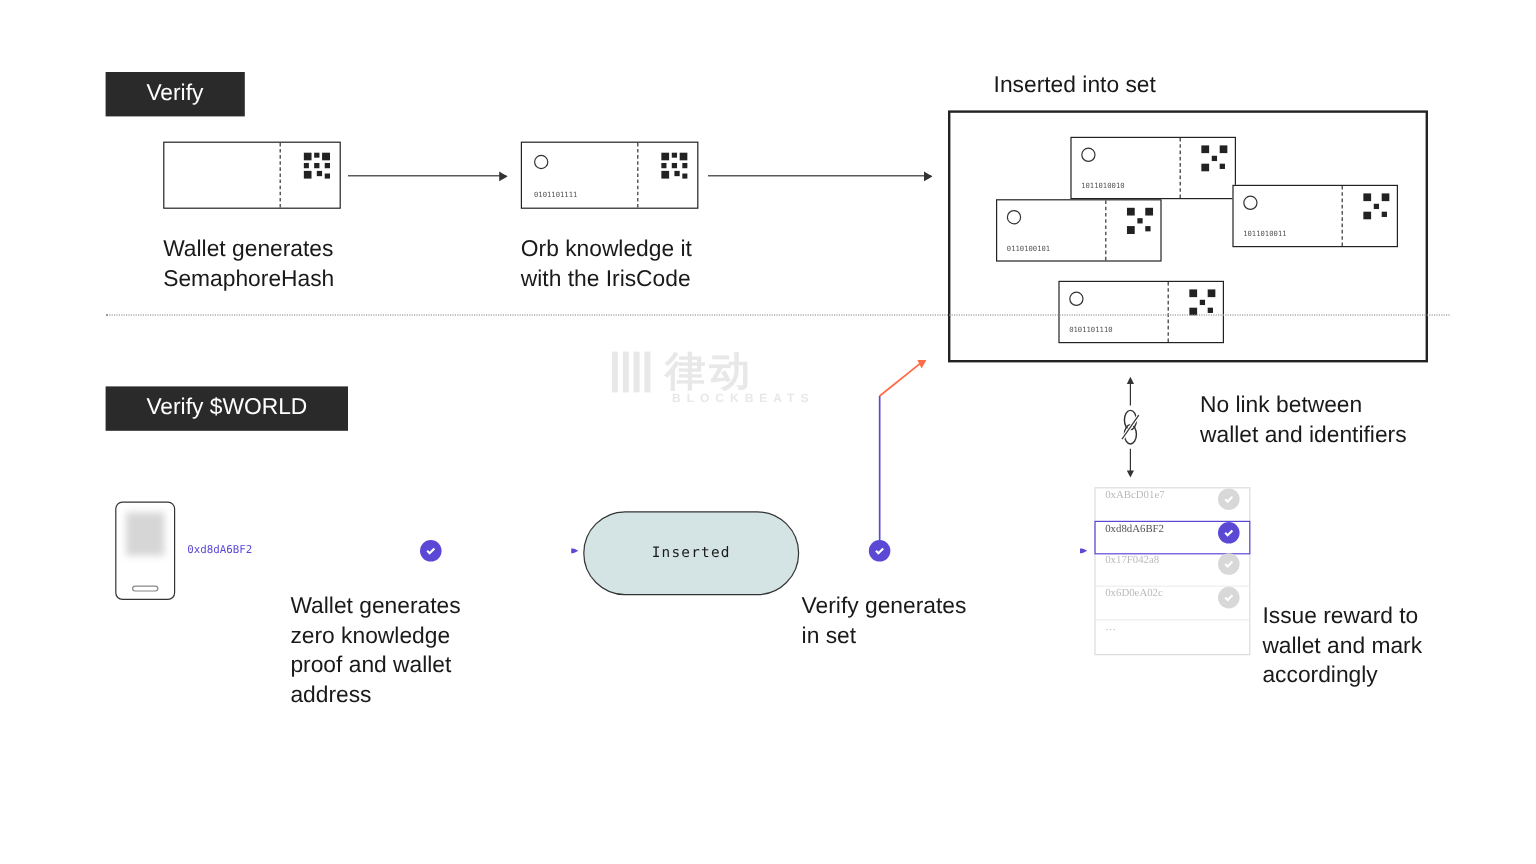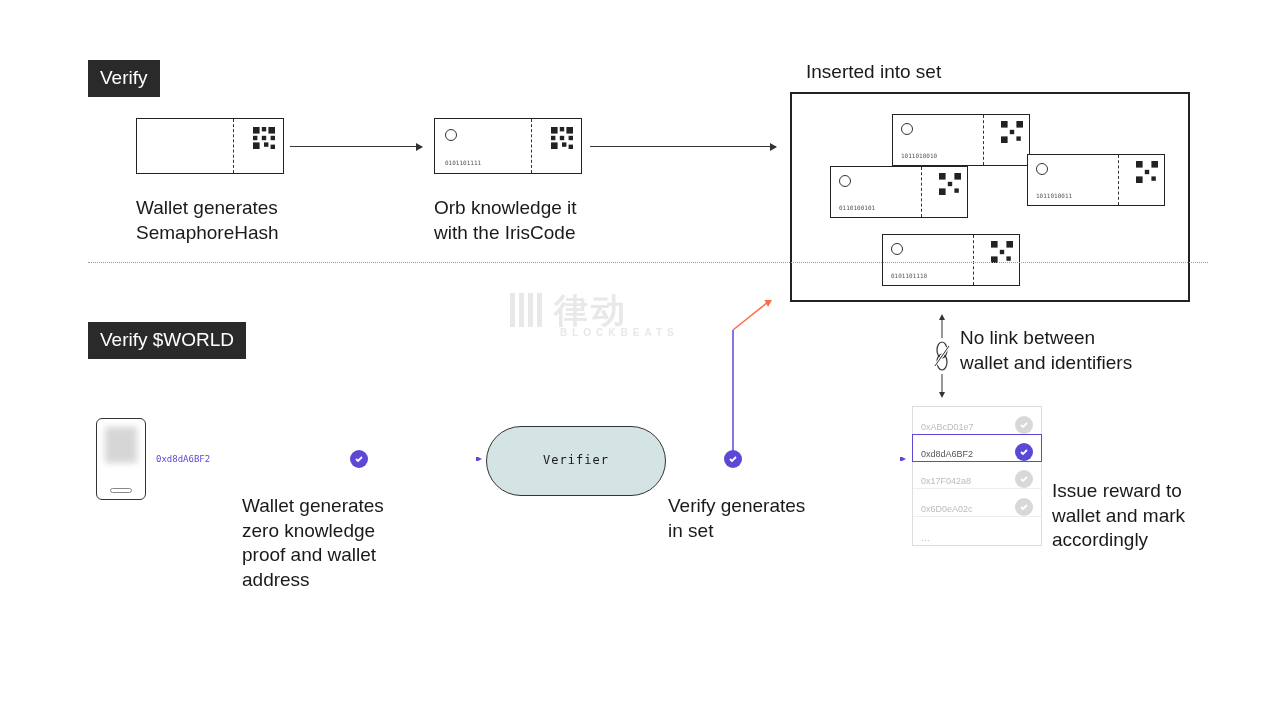--- a/index.html
+++ b/index.html
@@ -1,36 +1,36 @@
 <!DOCTYPE html>
 <html><head>
 <meta charset="utf-8">
 <style>
 *{box-sizing:border-box;margin:0;padding:0}
 body{width:1280px;height:720px;background:#fff;font-family:-apple-system,BlinkMacSystemFont,"Segoe UI",Helvetica,Arial,sans-serif;color:#1a1a1a;position:relative;font-size:20px;line-height:1.3}
-.badge{background:#2a2a2a;color:#fff;padding:6px 12px;font-size:19px;display:inline-block}
+.badge{background:#2a2a2a;color:#fff;padding:6px 34px;font-size:19px;display:inline-block}
 .card{border:1px solid #222;background:#fff;position:absolute}
 .qr{position:absolute;width:22px;height:22px}
 .qr svg{width:100%;height:100%}
 .dash-v{position:absolute;border-left:1px dashed #333;height:100%;top:0}
 .dots{border-top:1px dotted #999;position:absolute;width:1120px;left:88px;top:262px}
 .label{position:absolute;font-size:19px;color:#1a1a1a}
 .circ{position:absolute;width:12px;height:12px;border:1px solid #333;border-radius:50%;background:#fff}
 .tiny{font-size:6px;font-family:monospace;position:absolute;color:#555}
 .arrow{position:absolute;height:1px;background:#333}
 .arrow::after{content:"";position:absolute;right:-1px;top:-3px;border-left:7px solid #333;border-top:4px solid transparent;border-bottom:4px solid transparent}
 .chk{width:18px;height:18px;border-radius:50%;background:#5b49d6;display:inline-flex;align-items:center;justify-content:center;position:absolute}
 .chk svg{width:10px;height:10px}
 .chk.gray{background:#d8d8d8}
 .verifier{position:absolute;width:180px;height:70px;background:#d4e3e3;border:1px solid #333;border-radius:35px;display:flex;align-items:center;justify-content:center;font-family:monospace;font-size:12px;letter-spacing:1px}
 .phone{position:absolute;width:50px;height:82px;border:1px solid #333;border-radius:6px;background:#fff}
 .phone .blur{position:absolute;top:8px;left:8px;right:8px;height:36px;background:#bbb;filter:blur(3px);opacity:.6}
 .phone .home{position:absolute;bottom:6px;left:50%;transform:translateX(-50%);width:22px;height:5px;border:1px solid #888;border-radius:3px}
 .table{position:absolute;border:1px solid #ddd;background:#fff}
-.table .row{height:28px;border-bottom:1px solid #eee;display:flex;align-items:flex-end;padding:0 8px;font-size:9px;font-family:Liberation Sans, sans-serif;color:#bbb;justify-content:space-between}
+.table .row{height:28px;border-bottom:1px solid #eee;display:flex;align-items:flex-start;padding:0 8px;font-size:9px;font-family:Liberation Serif, serif;color:#bbb;justify-content:space-between}
 .table .row:last-child{border-bottom:none}
 .table .row.hl{border:1.5px solid #5b49d6;color:#555;margin:-1px}
 .wm{position:absolute;left:510px;top:288px;font-size:34px;color:#e8e8e8;font-weight:600;letter-spacing:3px;pointer-events:none;display:flex;align-items:center;gap:12px}
 .wm .bars{display:flex;gap:4px}
 .wm .bars span{width:5px;height:34px;background:#e8e8e8;display:block}
 .wm .sub{font-size:10px;letter-spacing:5px;position:absolute;top:38px;left:50px}
 </style>
 </head>
 <body>
 
@@ -80,21 +80,21 @@
         <rect x="0" y="7" width="3" height="3" fill="#222"></rect>
         <rect x="5" y="7" width="2" height="2" fill="#222"></rect>
         <rect x="8" y="8" width="2" height="2" fill="#222"></rect>
       </svg></div>
 </div>
 <div class="label" style="left:434px;top:196px;white-space:pre-line">Orb knowledge it
 with the IrisCode</div>
 
 <div class="arrow" style="left:590px;top:146px;width:186px"></div>
 
-<div class="label" style="left:806px;top:60px">Inserted into set</div>
+<div class="label" style="left:828px;top:60px">Inserted into set</div>
 <div class="card" style="left:790px;top:92px;width:400px;height:210px;border-width:2px">
 
   <div class="card" style="left:100px;top:20px;width:138px;height:52px">
     <div class="circ" style="left:8px;top:8px"></div>
       <div class="tiny" style="left:8px;bottom:5px">1011010010</div>
     <div class="dash-v" style="left:90px"></div>
     <div class="qr" style="right:6px;top:6px"><svg viewBox="0 0 10 10">
           <rect x="0" y="0" width="3" height="3" fill="#222"></rect>
           <rect x="7" y="0" width="3" height="3" fill="#222"></rect>
           <rect x="4" y="4" width="2" height="2" fill="#222"></rect>
@@ -164,21 +164,21 @@
     <svg viewBox="0 0 10 10">
       <path d="M2 5 L4 7 L8 3" stroke="#fff" stroke-width="1.8" fill="none"></path>
     </svg>
   </div>
 <div class="label" style="left:242px;top:494px;white-space:pre-line">Wallet generates
 zero knowledge
 proof and wallet
 address</div>
 
 <div class="verifier" style="left:486px;top:426px">
-    <span>Verifier</span>
+    <span>Inserted</span>
   </div>
 
 <svg style="position:absolute;left:666px;top:457px;width:240px;height:4px">
     <defs>
       <linearGradient id="g2">
         <stop offset="0%" stop-color="#ff6b47"></stop>
         <stop offset="100%" stop-color="#5b49d6"></stop>
       </linearGradient>
     </defs>
     <line x1="0" y1="2" x2="240" y2="2" stroke="url(#g2)" stroke-width="1.5"></line>
@@ -201,21 +201,21 @@
 <svg style="position:absolute;left:932px;top:310px;width:20px;height:92px">
   <line x1="10" y1="8" x2="10" y2="28" stroke="#333" stroke-width="1"></line>
     <polygon points="7,10 10,4 13,10" fill="#333"></polygon>
   <line x1="10" y1="64" x2="10" y2="84" stroke="#333" stroke-width="1"></line>
     <polygon points="7,82 10,88 13,82" fill="#333"></polygon>
   <ellipse cx="10" cy="40" rx="5" ry="8" fill="none" stroke="#333" stroke-width="1.2"></ellipse>
   <ellipse cx="10" cy="52" rx="5" ry="8" fill="none" stroke="#333" stroke-width="1.2"></ellipse>
   <line x1="3" y1="56" x2="17" y2="36" stroke="#fff" stroke-width="3"></line>
   <line x1="3" y1="56" x2="17" y2="36" stroke="#333" stroke-width="1"></line>
 </svg>
-<div class="label" style="left:960px;top:326px;white-space:pre-line">No link between
+<div class="label" style="left:1000px;top:326px;white-space:pre-line">No link between
 wallet and identifiers</div>
 
 <div class="table" style="left:912px;top:406px;width:130px">
   <div class="row">
       <span>0xABcD01e7</span>
       <span class="chk gray" style="position:static">
         <svg viewBox="0 0 10 10">
           <path d="M2 5 L4 7 L8 3" stroke="#fff" stroke-width="1.8" fill="none"></path>
         </svg>
       </span>
@@ -241,15 +241,15 @@
       <span class="chk gray" style="position:static">
         <svg viewBox="0 0 10 10">
           <path d="M2 5 L4 7 L8 3" stroke="#fff" stroke-width="1.8" fill="none"></path>
         </svg>
       </span>
     </div>
   <div class="row">
       <span>…</span>
     </div>
 </div>
-<div class="label" style="left:1052px;top:479px;white-space:pre-line">Issue reward to
+<div class="label" style="left:1052px;top:502px;white-space:pre-line">Issue reward to
 wallet and mark
 accordingly</div>
 
 </body></html>

